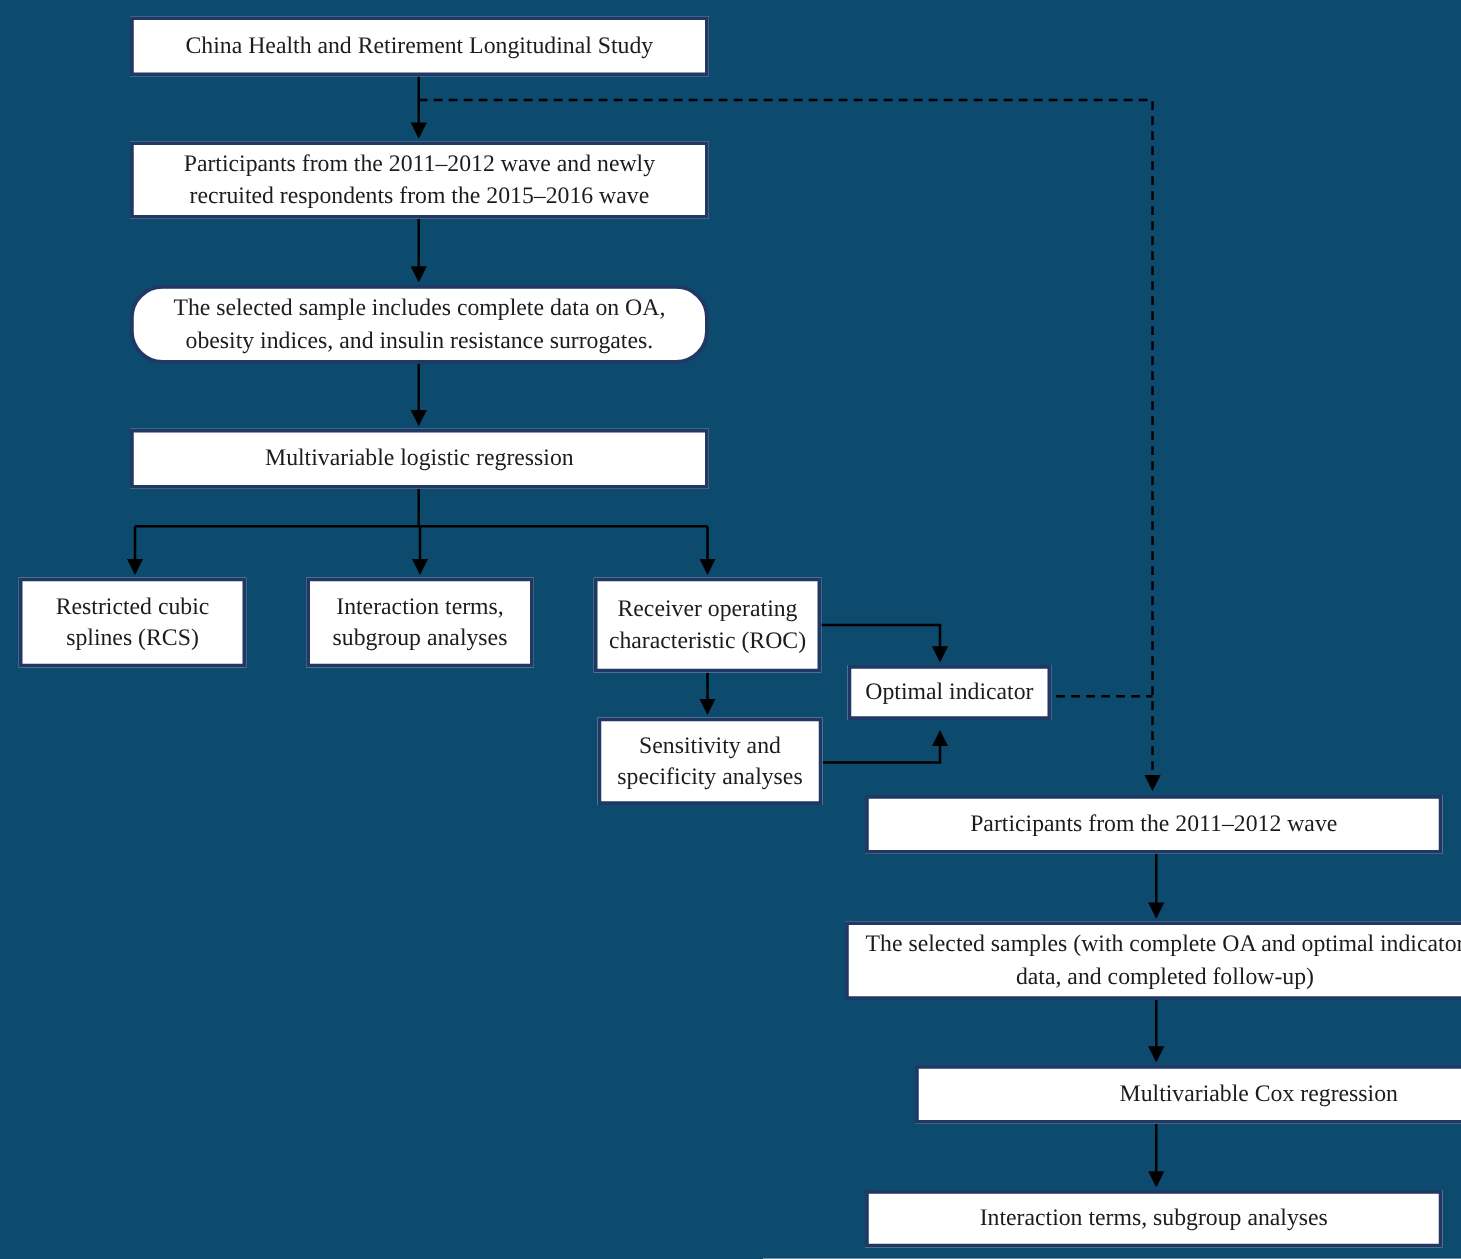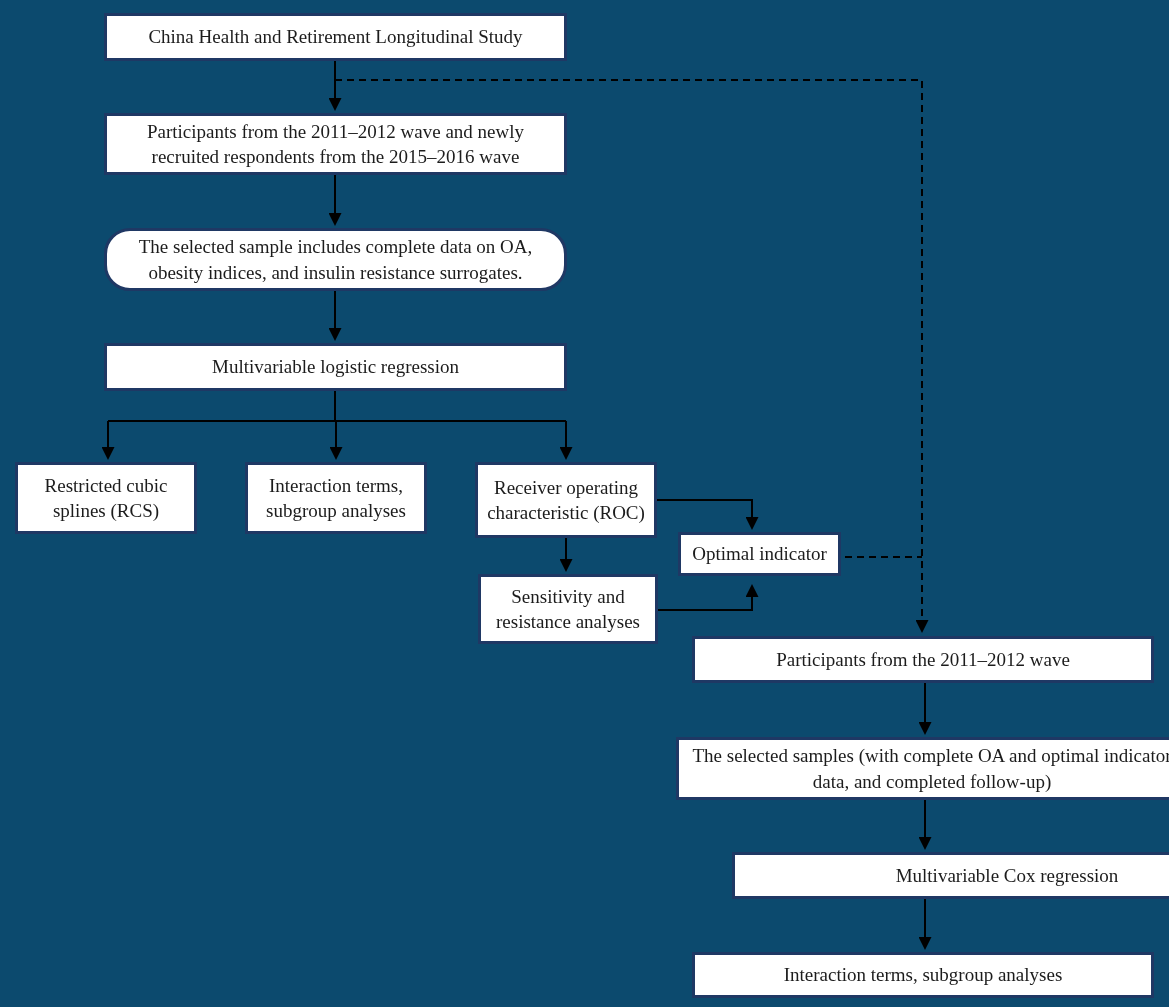--- a/index.html
+++ b/index.html
@@ -115,21 +115,21 @@
 
   <div class="box b-roc narrow">
     <span>Receiver operating characteristic (ROC)</span>
   </div>
 
   <div class="box b-optimal narrow">
     <span>Optimal indicator</span>
   </div>
 
   <div class="box b-sens narrow">
-    <span>Sensitivity and resistance analyses</span>
+    <span>Sensitivity and specificity analyses</span>
   </div>
 
   <div class="box b-wave2011">
     <span>Participants from the 2011–2012 wave</span>
   </div>
 
   <div class="box b-sel-samples">
     <span>The selected samples (with complete OA and optimal indicator data, and completed follow-up)</span>
   </div>
 

